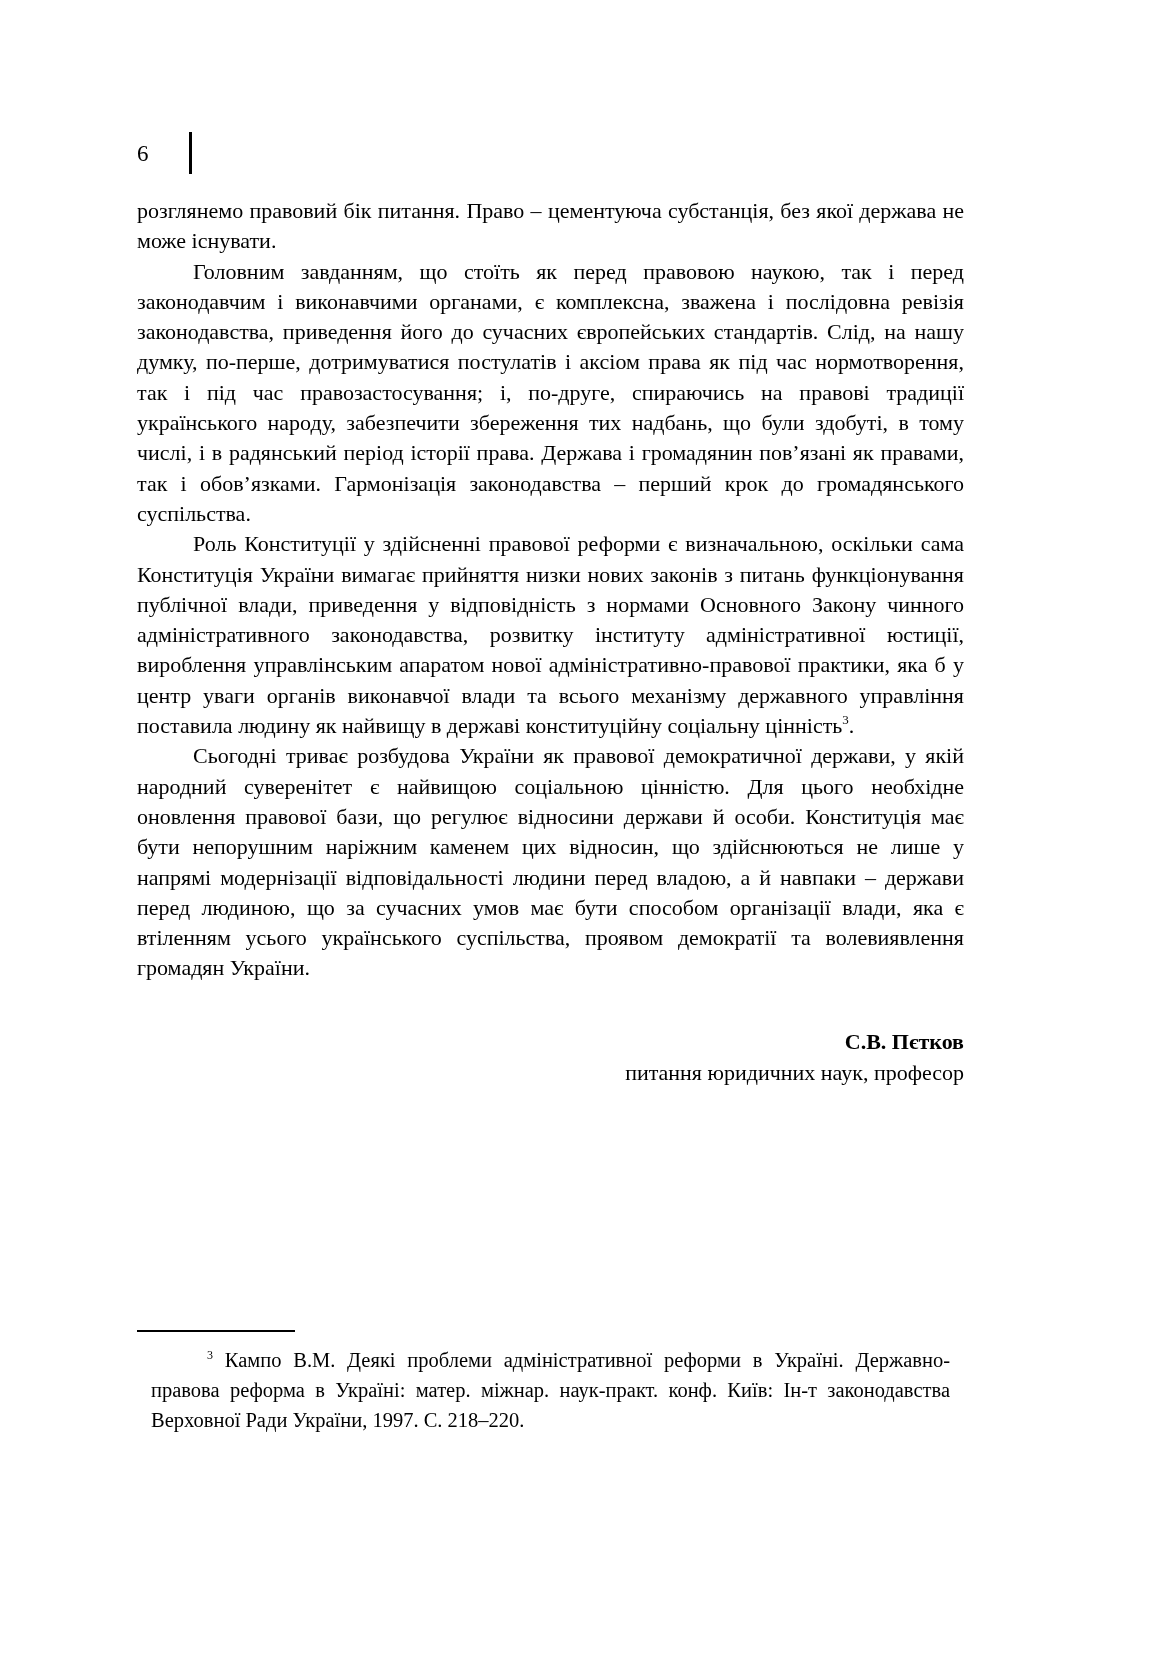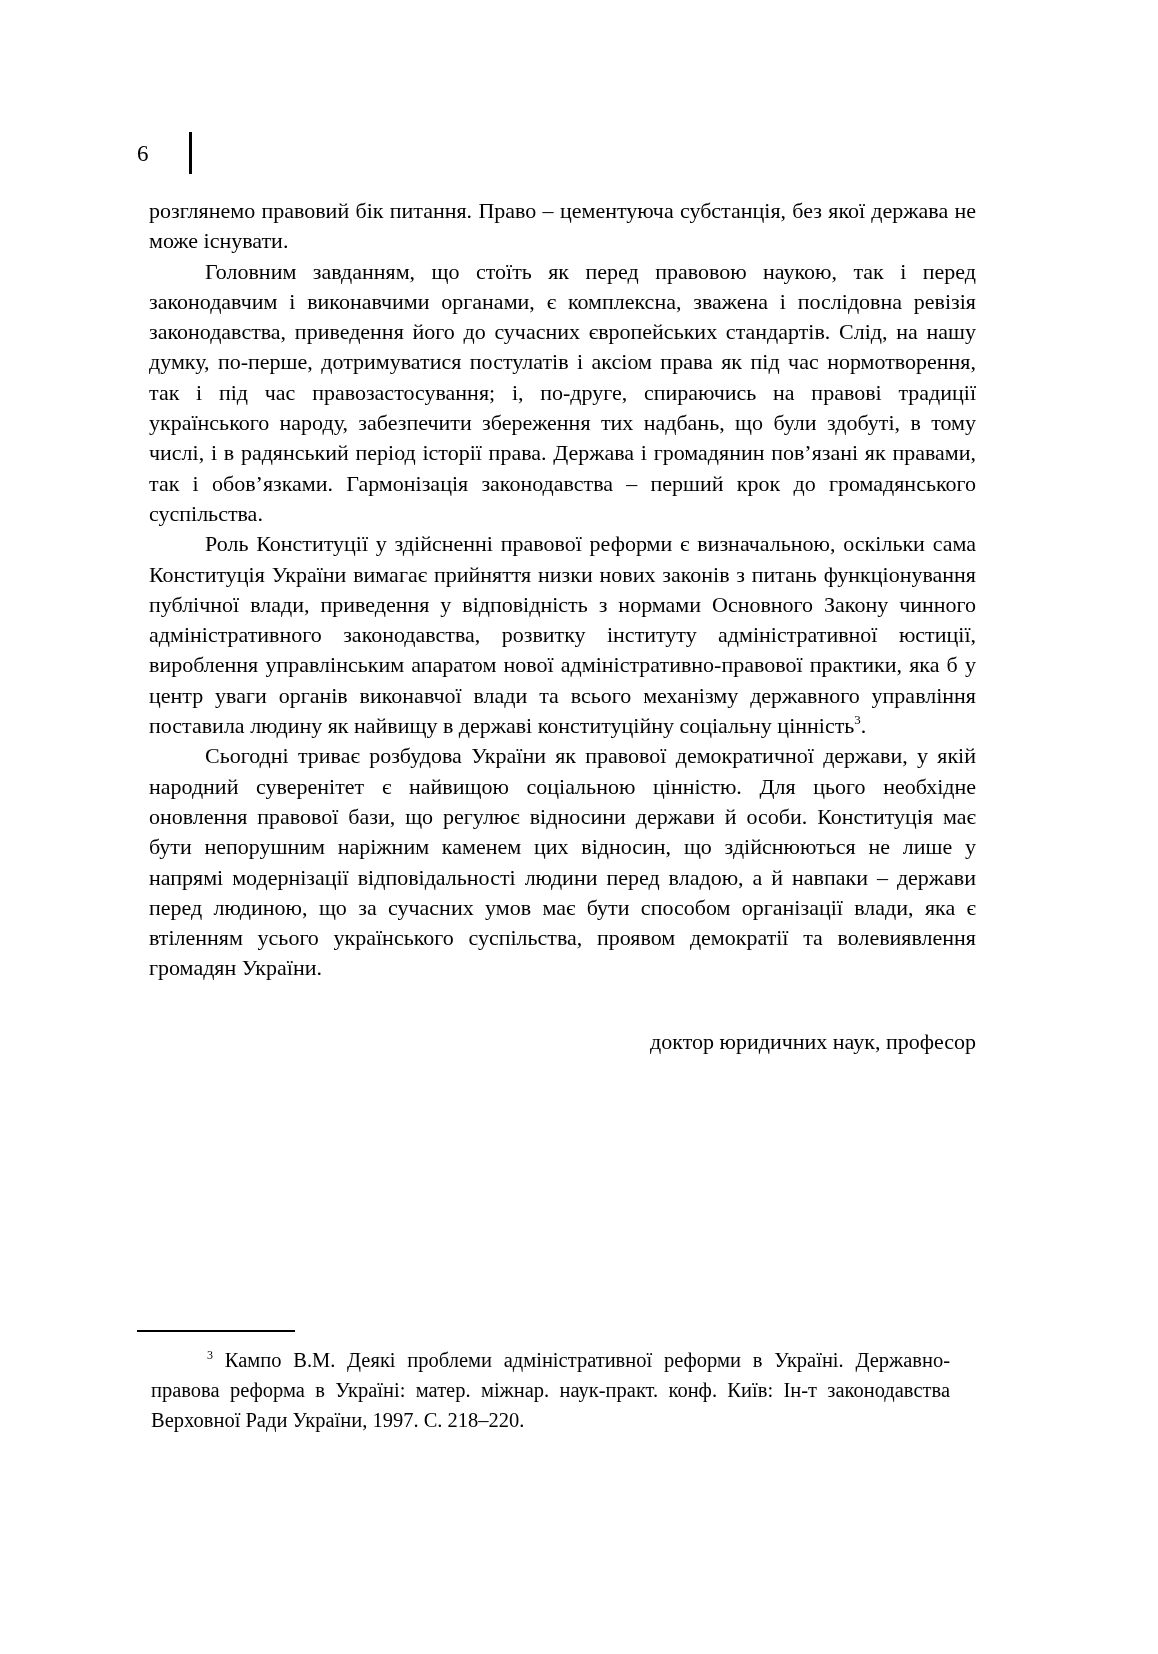--- a/index.html
+++ b/index.html
@@ -33,21 +33,20 @@
     margin-left: 40px;
   }
   .content {
     position: absolute;
     left: 137px;
     top: 196px;
     width: 827px;
     font-size: 22px;
     line-height: 30.3px;
     text-align: justify;
-    margin-left: 12px;
   }
   .para { margin: 0; }
   .indent { text-indent: 56px; }
   sup.ref {
     font-size: 13px;
     line-height: 0;
     vertical-align: 9px;
   }
   .signature {
     margin-top: 42px;
@@ -88,21 +87,22 @@
     <span class="header-rule"></span>
   </div>
 
   <div class="content">
     <p class="para">розглянемо правовий бік питання. Право – цементуюча субстанція, без якої держава не може існувати.</p>
     <p class="para indent">Головним завданням, що стоїть як перед правовою наукою, так і перед законодавчим і виконавчими органами, є комплексна, зважена і послідовна ревізія законодавства, приведення його до сучасних європейських стандартів. Слід, на нашу думку, по-перше, дотримуватися постулатів і аксіом права як під час нормотворення, так і під час правозастосування; і, по-друге, спираючись на правові традиції українського народу, забезпечити збереження тих надбань, що були здобуті, в тому числі, і в радянський період історії права. Держава і громадянин пов’язані як правами, так і обов’язками. Гармонізація законодавства – перший крок до громадянського суспільства.</p>
     <p class="para indent"><span>Роль Конституції у здійсненні правової реформи є визначальною, оскільки сама Конституція України вимагає прийняття низки нових законів з питань функціонування публічної влади, приведення у відповідність з нормами Основного Закону чинного адміністративного законодавства, розвитку інституту адміністративної юстиції, вироблення управлінським апаратом нової адміністративно-правової практики, яка б у центр уваги органів виконавчої влади та всього механізму державного управління поставила людину як найвищу в державі конституційну соціальну цінність</span><sup class="ref">3</sup><span>.</span></p>
     <p class="para indent">Сьогодні триває розбудова України як правової демократичної держави, у якій народний суверенітет є найвищою соціальною цінністю. Для цього необхідне оновлення правової бази, що регулює відносини держави й особи. Конституція має бути непорушним наріжним каменем цих відносин, що здійснюються не лише у напрямі модернізації відповідальності людини перед владою, а й навпаки – держави перед людиною, що за сучасних умов має бути способом організації влади, яка є втіленням усього українського суспільства, проявом демократії та волевиявлення громадян України.</p>
 
     <div class="signature">
-      <div class="signature-title">доктор юридичних наук, професор</div>
+      <div class="signature-name">С.В. Пєтков</div>
+      <div class="signature-title">питання юридичних наук, професор</div>
     </div>
   </div>
 
   <div class="footnote">
     <div class="footnote-rule"></div>
     <p class="footnote-text"><sup class="fn-marker">3</sup> <span>Кампо В.М. Деякі проблеми адміністративної реформи в Україні. Державно-правова реформа в Україні: матер. міжнар. наук-практ. конф. Київ: Ін-т законодавства Верховної Ради України, 1997. С. 218–220.</span></p>
   </div>
 
 </div>
 

